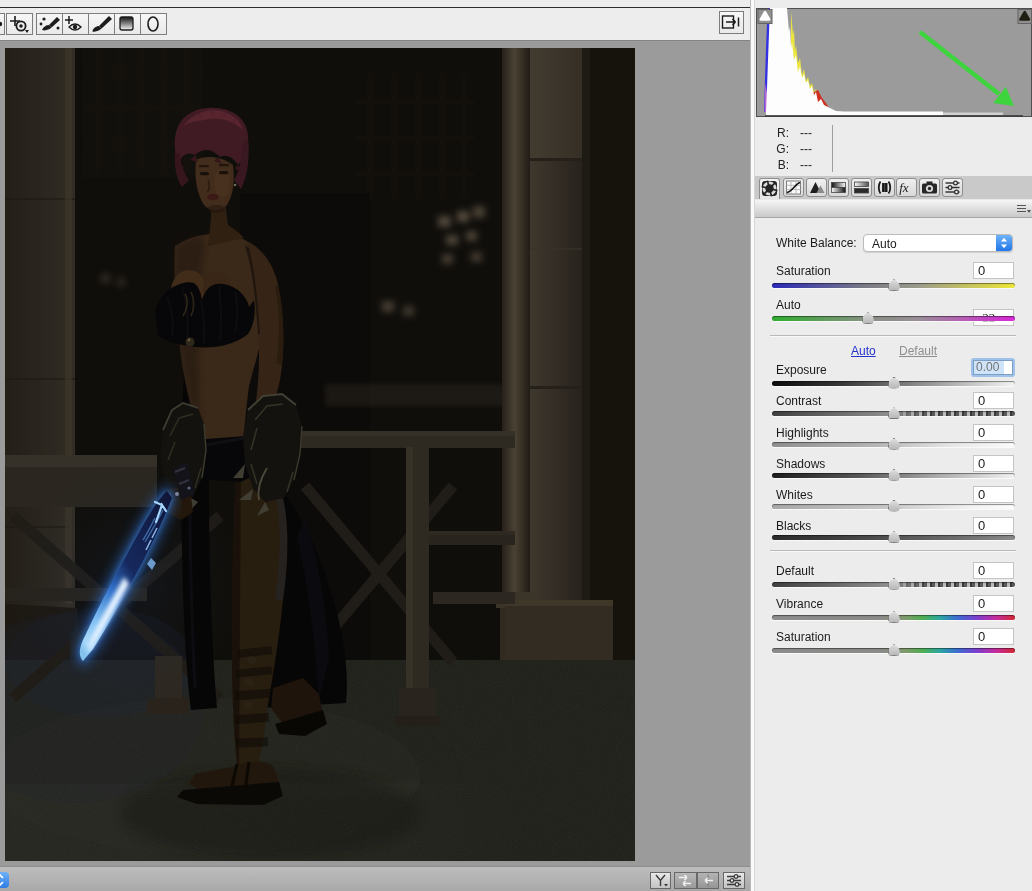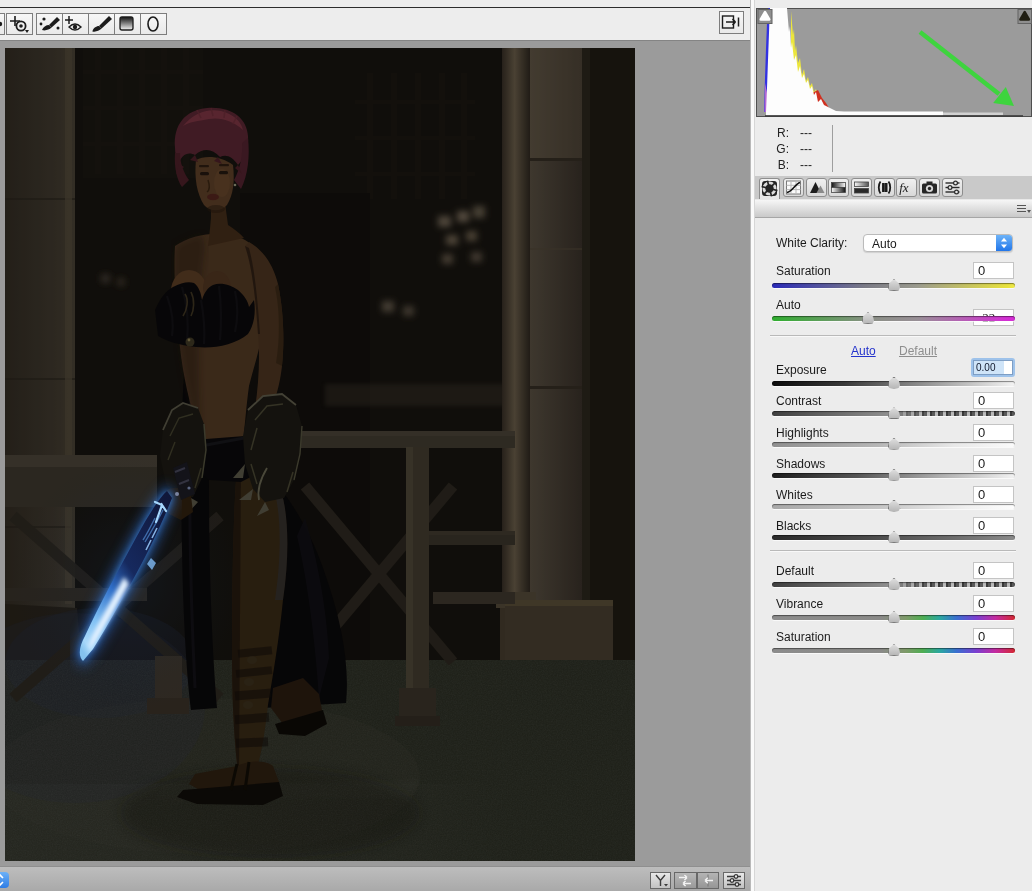--- a/index.html
+++ b/index.html
@@ -475,41 +475,41 @@
             <circle cx="13.5" cy="13" r="1.9"></circle>
           </g>
         </svg></div>
 <div class="abs" style="left:0;top:199px;width:277px;height:19px;background:linear-gradient(#f6f6f6,#c9c9c9);border-top:1px solid #e8e8e8;border-bottom:1px solid #a6a6a6;box-sizing:border-box;"></div>
       <svg class="abs" style="left:261px;top:204px;" width="16" height="10" viewBox="0 0 16 10">
         <g stroke="#555" stroke-width="1">
           <path d="M1 1.5 h9 M1 4.5 h9 M1 7.5 h9"></path>
         </g>
         <path d="M11 6 l4 0 l-2 3 z" fill="#555"></path>
       </svg>
-      <div class="lbl" style="left:21px;top:235px;">White Clarity:</div>
+      <div class="lbl" style="left:21px;top:235px;">White Balance:</div>
       <div class="abs" style="left:108px;top:234px;width:150px;height:18px;background:#fff;border:1px solid #bbb;border-radius:4px;box-sizing:border-box;box-shadow:0 1px 1px rgba(0,0,0,.12);">
         <div class="abs" style="left:8px;top:1.5px;font-size:12px;color:#1a1a1a;line-height:15px;">Auto</div>
         <div class="abs" style="right:0;top:0;width:16px;height:16px;background:linear-gradient(#6db3f8,#2176ea);border-radius:0 3px 3px 0;"><svg width="16" height="16" viewBox="0 0 16 16">
             <path d="M8 2.8 L11 6.4 L5 6.4 Z" fill="#fff"></path>
             <path d="M8 13.2 L11 9.6 L5 9.6 Z" fill="#fff"></path>
           </svg></div>
       </div>
       <div class="lbl" style="left:21px;top:263.0px;">Saturation</div>
       <div class="vbox" style="left:218px;top:262.0px;">0</div>
       <div class="track" style="top:283.0px;background:linear-gradient(90deg,#2a2ab8,#7a7a86 38%,#9b9b8e 60%,#e8e23c 97%,#f0ea4a);"></div>
       <div class="thumb" style="left:132.5px;top:279.0px;"></div>
       <div class="lbl" style="left:21px;top:296.5px;">Auto</div>
       <div class="vbox" style="left:218px;top:309px;font-family:Liberation Serif, serif;">-22</div>
       <div class="track" style="top:316.0px;background:linear-gradient(90deg,#2fae2f,#8a8f85 40%,#988f96 60%,#d42ed4 97%);"></div>
       <div class="thumb" style="left:106.5px;top:312.0px;"></div>
       <div class="lbl" style="left:21px;top:362.0px;">Exposure</div>
       <div class="abs" style="left:216px;top:358.0px;width:44px;height:19px;border:2px solid #9ec2ea;border-radius:3px;background:#fff;box-sizing:border-box;">
         <div class="abs" style="left:0;top:0;width:40px;height:15px;border:1px solid #7e9ec4;box-sizing:border-box;"></div>
         <div class="abs" style="left:1px;top:1px;width:30px;height:13px;background:#cfe4f8;"></div>
-        <div class="abs" style="left:3px;top:0;font-size:10px;color:#0f172a;line-height:15px;">0.00</div>
+        <div class="abs" style="left:3px;top:0;font-size:12px;color:#737373;line-height:15px;">0.00</div>
       </div>
       <div class="track" style="top:380.5px;background:linear-gradient(90deg,#0b0b0b,#3a3a3a 30%,#8a8a8a 60%,#f4f4f4);"></div>
       <div class="thumb" style="left:132.5px;top:376.5px;"></div>
       <div class="lbl" style="left:21px;top:393.0px;">Contrast</div>
       <div class="vbox" style="left:218px;top:392.0px;">0</div>
       <div class="track" style="top:411.3px;background-image:linear-gradient(90deg,#3f3f3f,#8f8f8f 48%,rgba(140,140,140,0) 64%),repeating-linear-gradient(90deg,#5a5a5a 0 3px,#bbb 3px 6px,#3a3a3a 6px 8px);"></div>
       <div class="thumb" style="left:132.5px;top:407.3px;"></div>
       <div class="lbl" style="left:21px;top:425.0px;">Highlights</div>
       <div class="vbox" style="left:218px;top:424.0px;">0</div>
       <div class="track" style="top:441.8px;background:linear-gradient(90deg,#8f8f8f,#b8b8b8 45%,#e8e8e8 75%,#fbfbfb);"></div>

